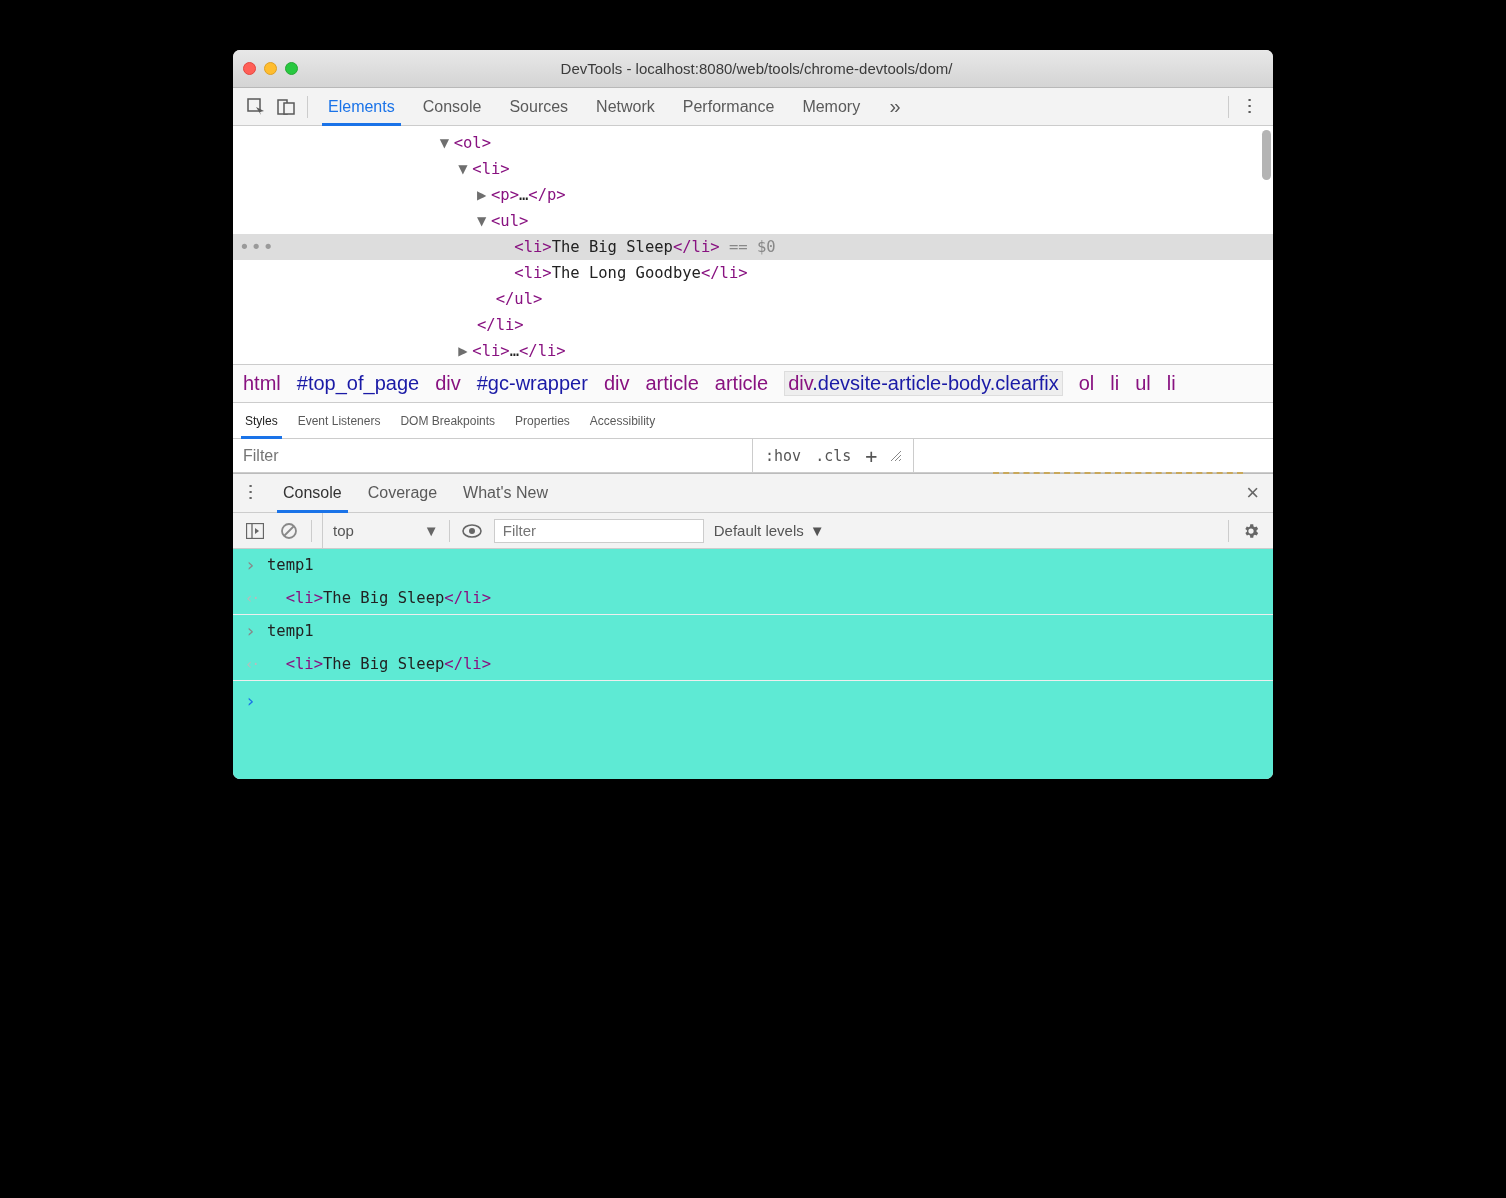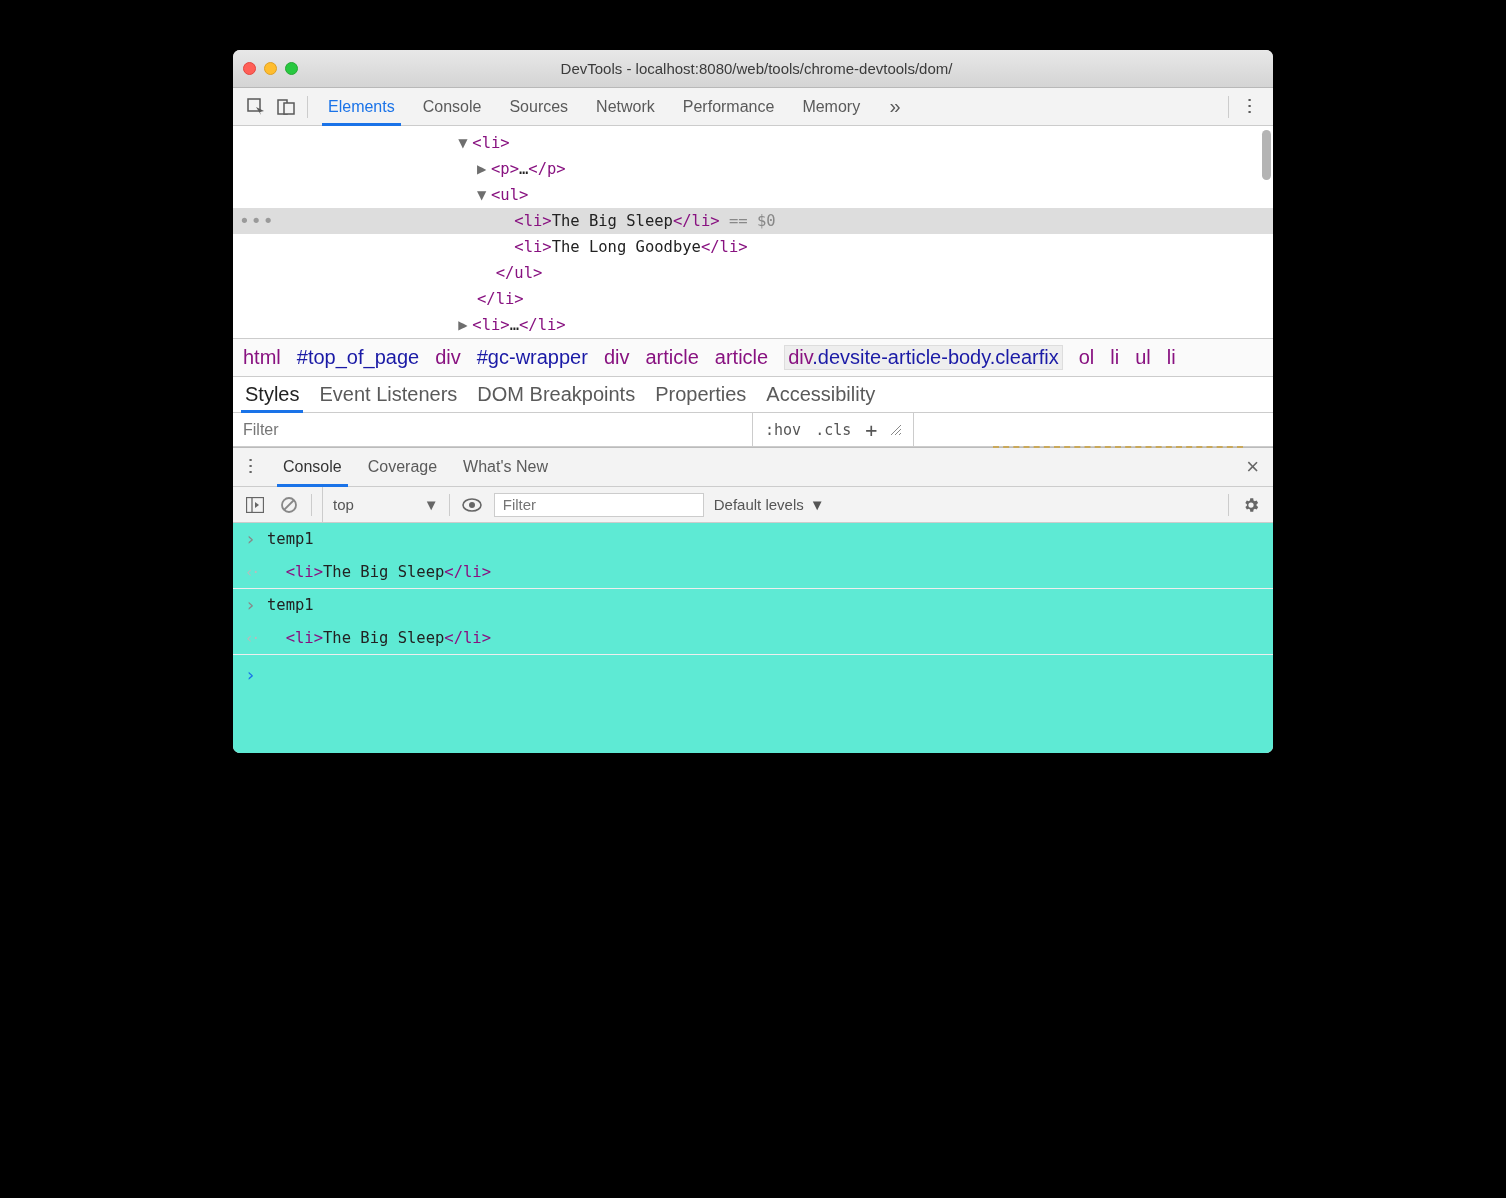--- a/index.html
+++ b/index.html
@@ -93,21 +93,21 @@
     overflow:hidden;
   }
   .breadcrumb .id { color:#1a1aa6; }
   .breadcrumb .cls { color:#1a1aa6; }
   .breadcrumb .crumb { white-space:nowrap; cursor:pointer;}
   .breadcrumb .crumb.hl { background:#eee; border:1px solid #ddd; border-radius:0; padding:0 3px;}
 
   .subtabs {
     display:flex; gap:20px; padding:0 12px;
     height:36px; align-items:center;
-    font-size:20px; color:#5a5a5a;
+    font-size:12px; color:#5a5a5a;
     border-bottom:1px solid #ccc;
   }
   .subtabs .st { cursor:pointer; height:100%; display:flex; align-items:center; position:relative;}
   .subtabs .st.active { color:#222; }
   .subtabs .st.active::after {
     content:""; position:absolute; left:-4px; right:-4px; bottom:-1px; height:3px; background:#1a73e8;
   }
 
   .stylesbar {
     display:flex; align-items:center; height:34px;
@@ -241,20 +241,21 @@
       </div>
     <div class="spacer"></div>
     <div class="sep"></div>
     <div class="iconbtn">
         <span class="menu-dots">⋯</span>
       </div>
   </div>
 
   <div class="domtree">
     <div class="scrollthumb"></div>
+    <div class="row">                    <span class="tri">▼</span><span class="tag">&lt;ol&gt;</span></div>
     <div class="row">                      <span class="tri">▼</span><span class="tag">&lt;li&gt;</span></div>
     <div class="row">                        <span class="tri">▶</span><span class="tag">&lt;p&gt;</span><span class="txt">…</span><span class="tag">&lt;/p&gt;</span></div>
     <div class="row">                        <span class="tri">▼</span><span class="tag">&lt;ul&gt;</span></div>
     <div class="row sel"><span class="gutter">•••</span>                            <span class="tag">&lt;li&gt;</span><span class="txt">The Big Sleep</span><span class="tag">&lt;/li&gt;</span><span class="grey"> == $0</span></div>
     <div class="row">                            <span class="tag">&lt;li&gt;</span><span class="txt">The Long Goodbye</span><span class="tag">&lt;/li&gt;</span></div>
     <div class="row">                          <span class="tag">&lt;/ul&gt;</span></div>
     <div class="row">                        <span class="tag">&lt;/li&gt;</span></div>
     <div class="row">                      <span class="tri">▶</span><span class="tag">&lt;li&gt;</span><span class="txt">…</span><span class="tag">&lt;/li&gt;</span></div>
   </div>
 

